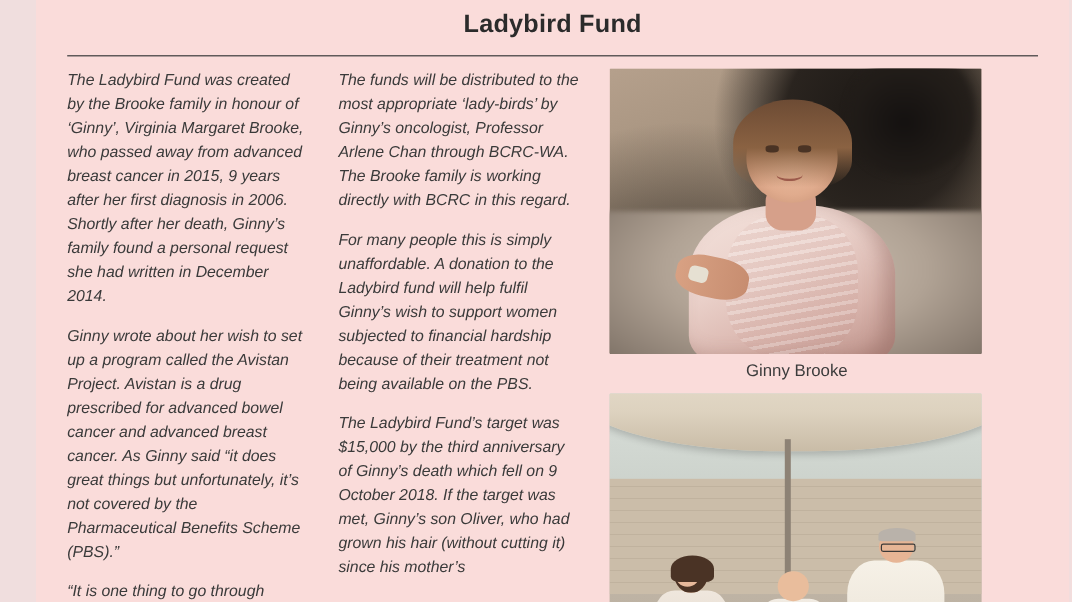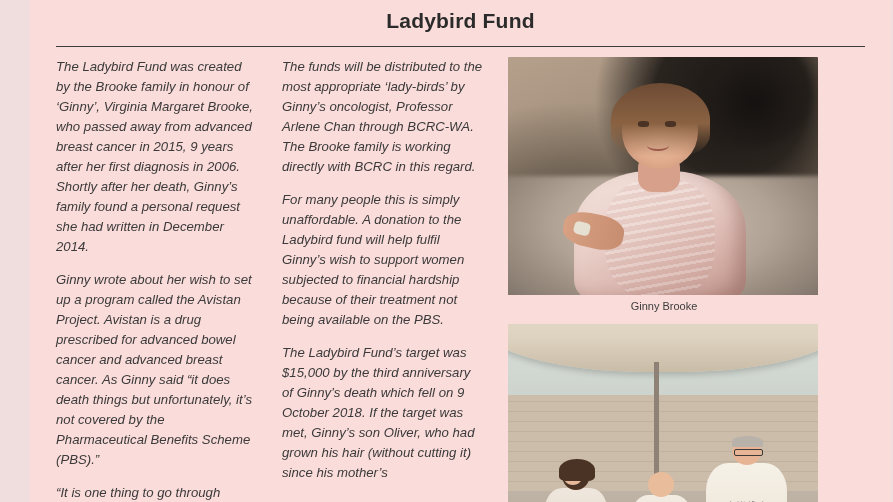--- a/index.html
+++ b/index.html
@@ -71,21 +71,21 @@
   }
   .photo {
     width: 310px;
     height: 238px;
     position: relative;
     overflow: hidden;
     border-radius: 1px;
   }
   .caption {
     text-align: center;
-    font-size: 11px;
+    font-size: 14px;
     color: #3c3c3c;
     margin-top: 5px;
   }
 
   
   .ph1 {
     background:
       radial-gradient(circle at 72% 18%, #1b1714 0%, #2a241f 26%, rgba(42,36,31,0) 46%),
       radial-gradient(ellipse at 20% 85%, #3a332c 0%, rgba(58,51,44,0) 55%),
       radial-gradient(ellipse at 85% 92%, #2e2823 0%, rgba(46,40,35,0) 55%),
@@ -299,21 +299,21 @@
 <div class="page">
   <div class="page-inner">
 
     <div class="doc-title">Ladybird Fund</div>
     <div class="title-rule"></div>
 
     <div class="columns">
 
       <div class="col">
         <p class="body-text">The Ladybird Fund was created by the Brooke family in honour of ‘Ginny’, Virginia Margaret Brooke, who passed away from advanced breast cancer in 2015, 9 years after her first diagnosis in 2006. Shortly after her death, Ginny’s family found a personal request she had written in December 2014.</p>
-        <p class="body-text">Ginny wrote about her wish to set up a program called the Avistan Project. Avistan is a drug prescribed for advanced bowel cancer and advanced breast cancer. As Ginny said “it does death things but unfortunately, it’s not covered by the Pharmaceutical Benefits Scheme (PBS).”</p>
+        <p class="body-text">Ginny wrote about her wish to set up a program called the Avistan Project. Avistan is a drug prescribed for advanced bowel cancer and advanced breast cancer. As Ginny said “it does great things but unfortunately, it’s not covered by the Pharmaceutical Benefits Scheme (PBS).”</p>
         <p class="body-text">“It is one thing to go through chemotherapy and the horrors of</p>
       </div>
 
       <div class="col">
         <p class="body-text">The funds will be distributed to the most appropriate ‘lady-birds’ by Ginny’s oncologist, Professor Arlene Chan through BCRC-WA. The Brooke family is working directly with BCRC in this regard.</p>
         <p class="body-text">For many people this is simply unaffordable. A donation to the Ladybird fund will help fulfil Ginny’s wish to support women subjected to financial hardship because of their treatment not being available on the PBS.</p>
         <p class="body-text">The Ladybird Fund’s target was $15,000 by the third anniversary of Ginny’s death which fell on 9 October 2018. If the target was met, Ginny’s son Oliver, who had grown his hair (without cutting it) since his mother’s</p>
       </div>
 
       <div class="col media">

